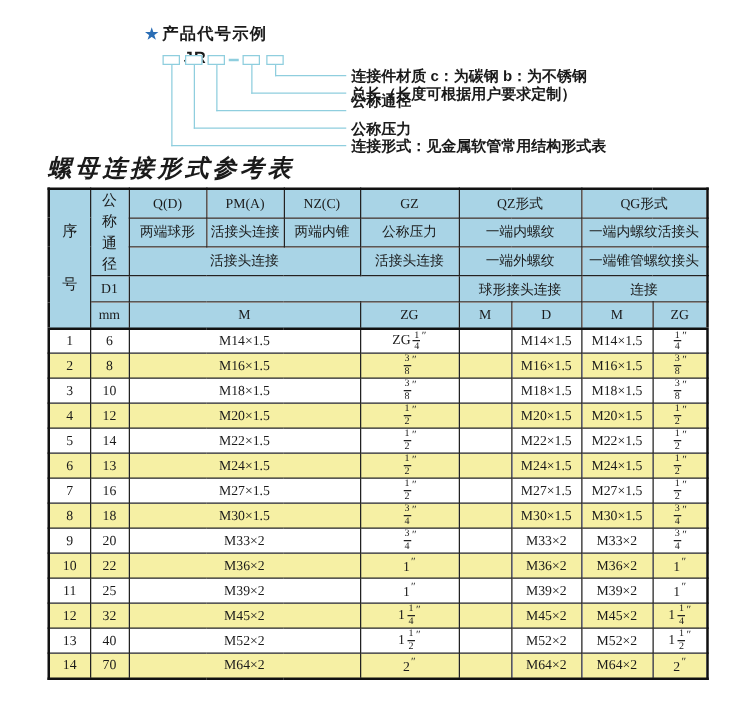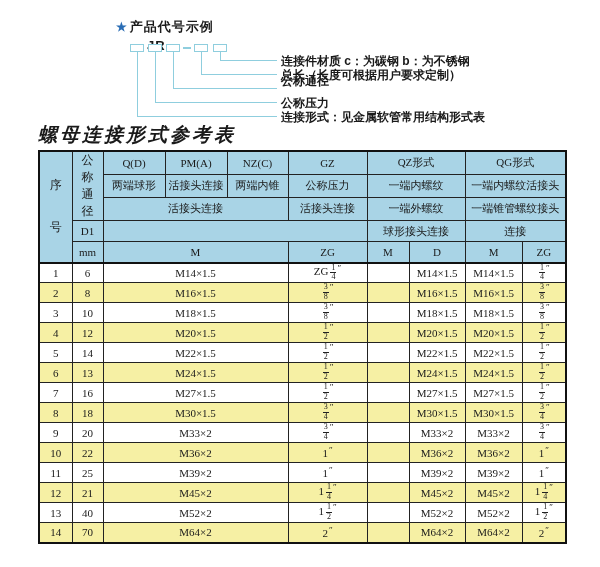--- a/index.html
+++ b/index.html
@@ -303,21 +303,21 @@
           <td>25</td>
           <td colspan="3">M39×2</td>
           <td><span class="pre">1</span><span class="inch">″</span></td>
           <td></td>
           <td>M39×2</td>
           <td>M39×2</td>
           <td><span class="pre">1</span><span class="inch">″</span></td>
         </tr>
         <tr>
           <td>12</td>
-          <td>21</td>
+          <td>32</td>
           <td colspan="3">M45×2</td>
           <td><span class="pre">1</span><span class="frac">
               <span class="fn">1</span>
               <span class="fd">4</span>
             </span><span class="inch">″</span></td>
           <td></td>
           <td>M45×2</td>
           <td>M45×2</td>
           <td><span class="pre">1</span><span class="frac">
               <span class="fn">1</span>

